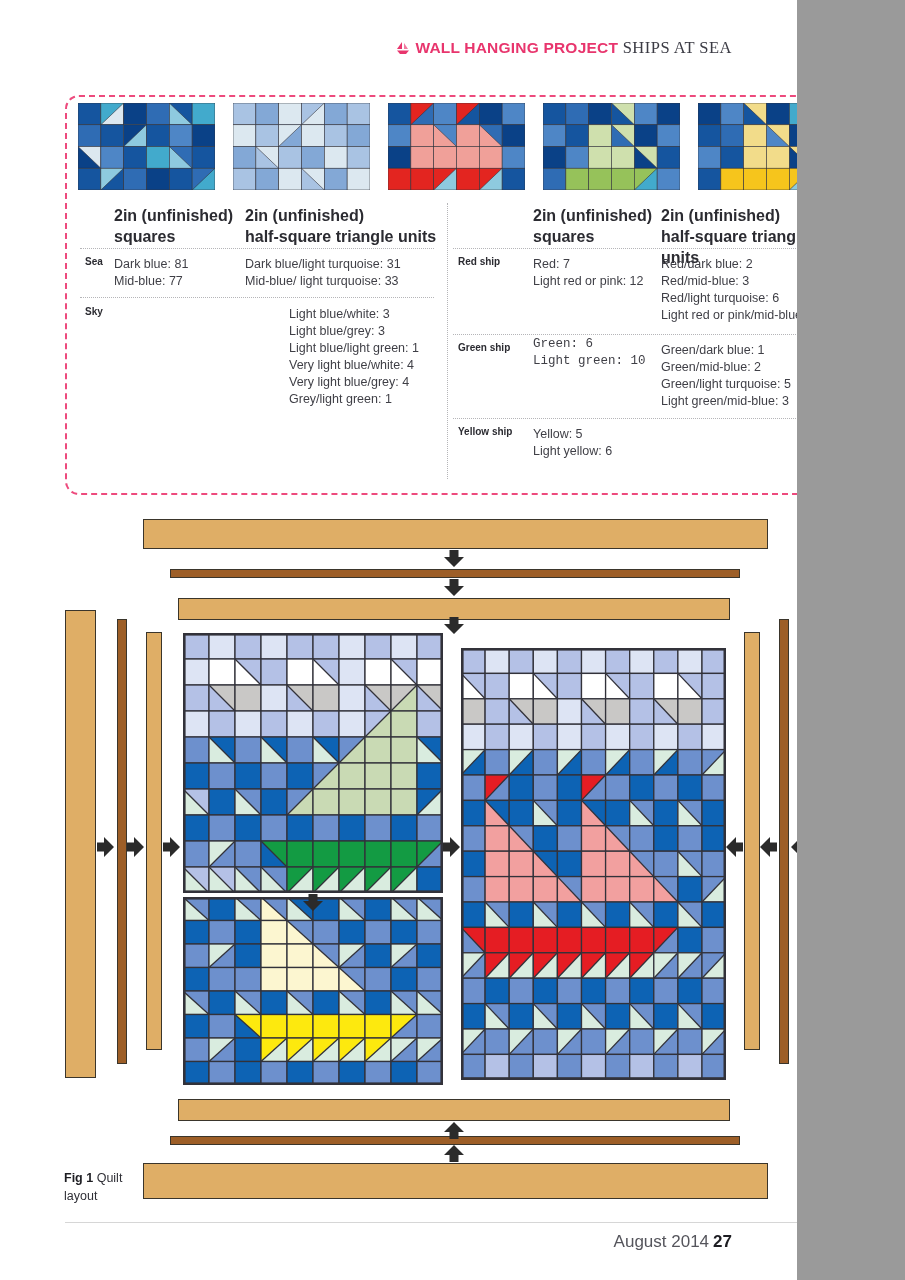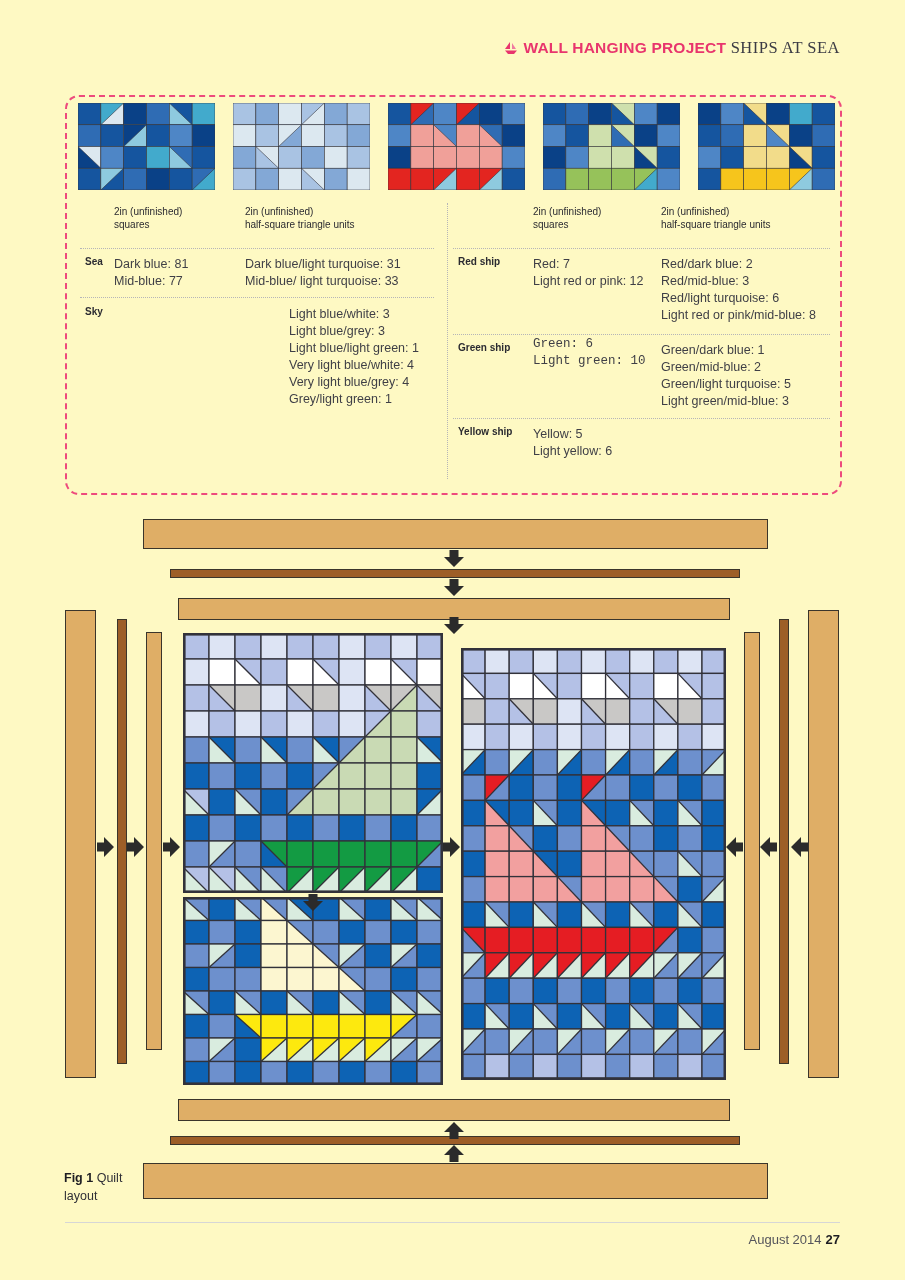--- a/index.html
+++ b/index.html
@@ -1,43 +1,43 @@
 <!DOCTYPE html>
 <html><head>
 <meta charset="utf-8">
 <style>
   html,body{margin:0;padding:0;background:#9a9a9a;}
-  #page{position:relative;width:905px;height:1280px;background:#fef9c3;overflow:hidden;
+  #page{position:relative;width:797px;height:1280px;background:#ffffff;overflow:hidden;
         font-family:"Liberation Sans", sans-serif;color:#3d3d45;}
   
   #header{position:absolute;top:38px;left:0;right:65px;text-align:right;white-space:nowrap;}
   #header .cat{font-weight:bold;font-size:15.5px;letter-spacing:.2px;}
   #header .title{font-family:"Liberation Serif", serif;font-size:16.5px;color:#3b3b44;letter-spacing:.5px;}
   #boat-icon{display:inline-block;vertical-align:-2px;margin-right:5px;}
   
   #materials-box{position:absolute;left:65px;top:95px;width:773px;height:396px;
                  border:2.5px dashed #ed4a7d;border-radius:14px;}
   .photo{position:absolute;top:103px;height:87px;width:137px;}
   
-  .th{position:absolute;font-weight:normal;font-size:10px;line-height:1.32;color:#2b2b31;white-space:pre-line;}
+  .th{position:absolute;font-weight:bold;font-size:16px;line-height:1.32;color:#2b2b31;white-space:pre-line;}
   .rowlab{position:absolute;font-weight:bold;font-size:10px;color:#2b2b31;}
   .cell{position:absolute;font-size:12.5px;line-height:1.36;color:#3f3f46;white-space:pre-line;}
   .dotline{position:absolute;border-top:1.5px dotted #b5b5b8;height:0;}
   .vdotline{position:absolute;border-left:1.5px dotted #b5b5b8;width:0;}
   
   #diagram{position:absolute;left:0;top:0;width:905px;height:1280px;pointer-events:none;}
   .bar{position:absolute;border:1.5px solid #3a352b;box-sizing:border-box;}
   .qblock{position:absolute;}
   
   #figcap{position:absolute;left:64px;top:1169px;width:64px;font-size:12.5px;line-height:1.45;color:#2f2f36;}
   #figcap b{color:#1d1d22;}
   
   #footrule{position:absolute;left:65px;top:1222px;width:775px;border-top:1px solid #d6d6d6;}
   #footer-left{position:absolute;left:65px;top:1292px;font-size:12.5px;color:#55555c;}
-  #footer-right{position:absolute;right:65px;top:1232px;font-size:13px;color:#55555c;}
+  #footer-right{position:absolute;right:65px;top:1232px;font-size:17px;color:#55555c;}
   #footer-right b{color:#1d1d22;margin-left:4px;}
 </style>
 </head>
 <body>
 
 <div id="page">
 
   <div id="header">
     <span id="boat-icon">
       <svg width="14" height="14" viewBox="0 0 14 14">

